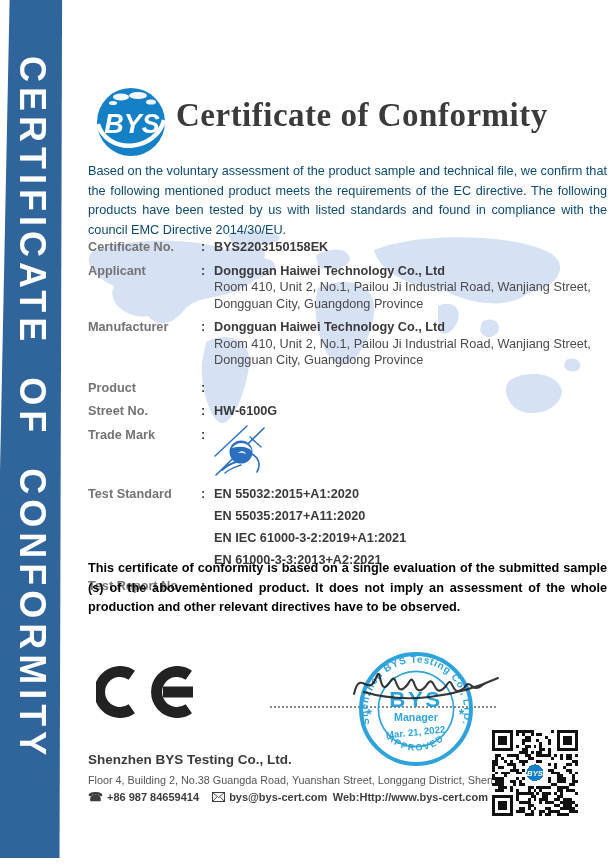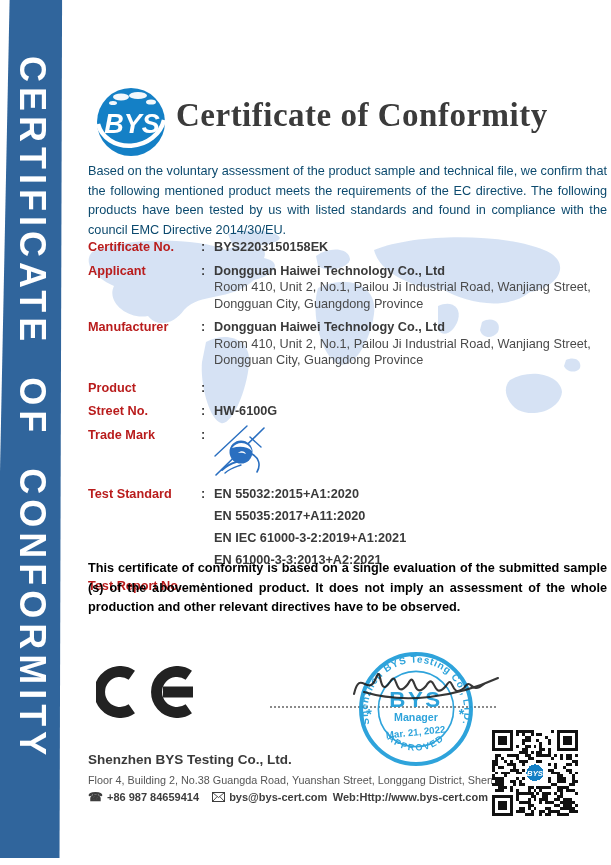--- a/index.html
+++ b/index.html
@@ -22,21 +22,21 @@
   .intro { position:absolute; left:88px; top:162px; width:519px; font-size:12.7px;
            font-weight:normal; line-height:19.5px; text-align:justify; color:#0c4a6e; }
 
   
   .watermark { position:absolute; left:78px; top:230px; opacity:0.8; pointer-events:none; }
 
   
   .details { position:absolute; left:88px; top:239px; width:519px; }
   .drow { display:grid; grid-template-columns:113px 13px 1fr; column-gap:0;
           font-size:12.7px; line-height:16.5px; margin-bottom:7px; }
-  .drow .lbl { font-weight:bold; color:#b91c1c; }
+  .drow .lbl { font-weight:bold; color:#737373; }
   .drow .col { font-weight:bold; }
   .drow .val { font-weight:bold; color:#3a3a3a; }
   .drow .addr { font-weight:normal; color:#4a4a4a; }
   .drow.std .val div { line-height:22px; }
   .trademark-row { margin-bottom:2px; }
   .tm-logo { width:52px; height:52px; margin-top:-2px; }
   .gap-s { height:4px; }
 
   .disclaimer { position:absolute; left:88px; top:559px; width:519px; font-size:12.7px;
                 font-weight:bold; line-height:19.5px; text-align:justify; color:#000000; }

